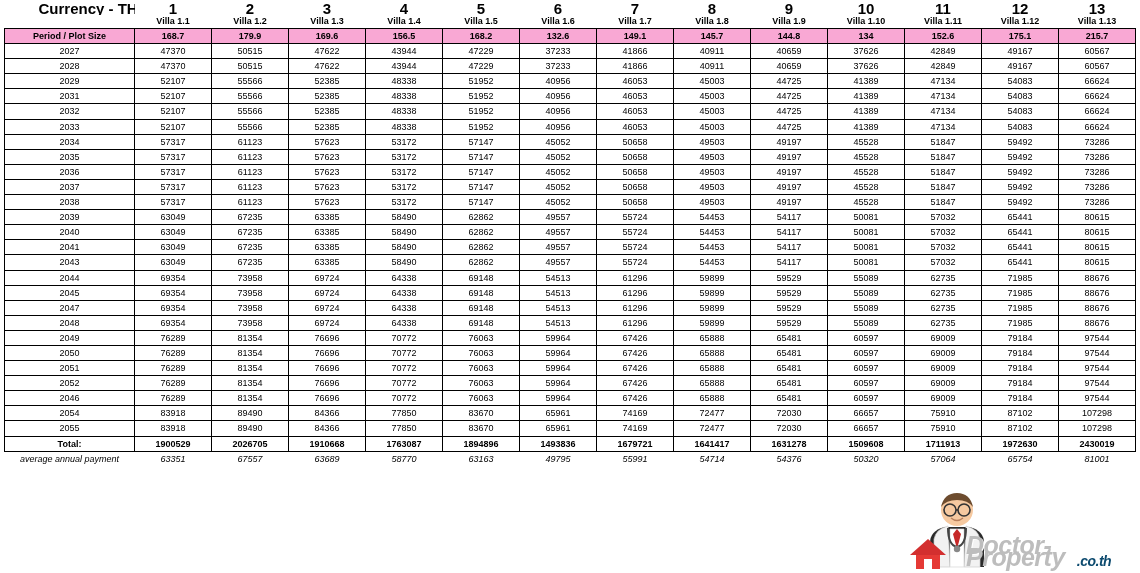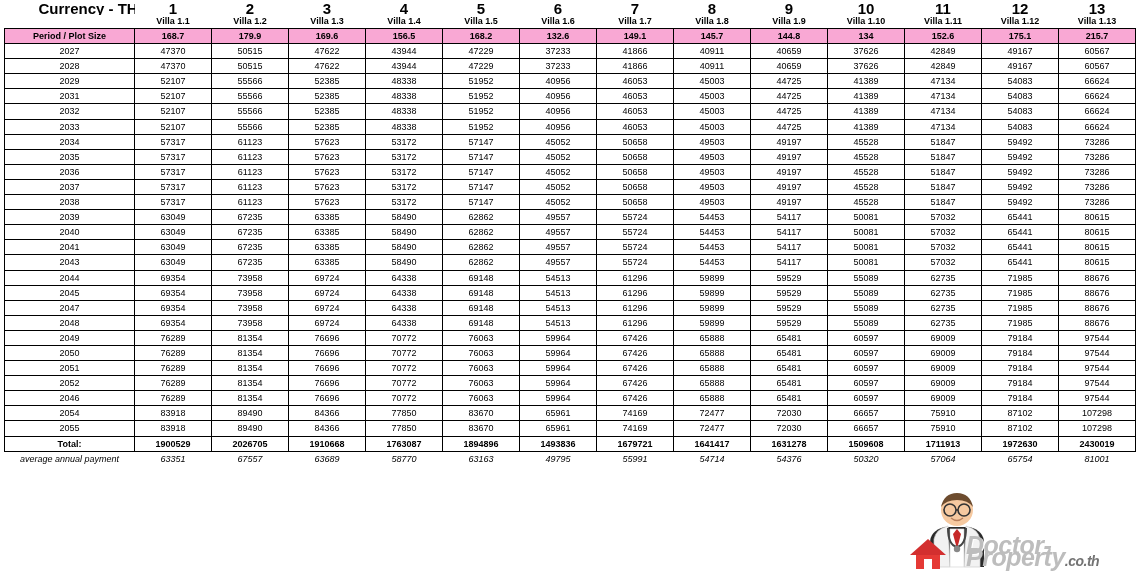--- a/index.html
+++ b/index.html
@@ -118,21 +118,22 @@
     top: 64px;
     font-family: "Liberation Sans", sans-serif;
     font-weight: bold;
     font-style: italic;
     font-size: 25px;
     color: #bdbdbd;
     letter-spacing: -0.5px;
   }
   #logo .brand2 .tld {
     font-size: 14px;
-    color: #737373;
+    color: #0c4a6e;
+    margin-left: 12px;
   }
   #logo svg { position: absolute; left: 0; top: 0; }
 </style>
 </head>
 <body>
 
 <div id="sheet">
 
   <table class="grid">
     <colgroup>

